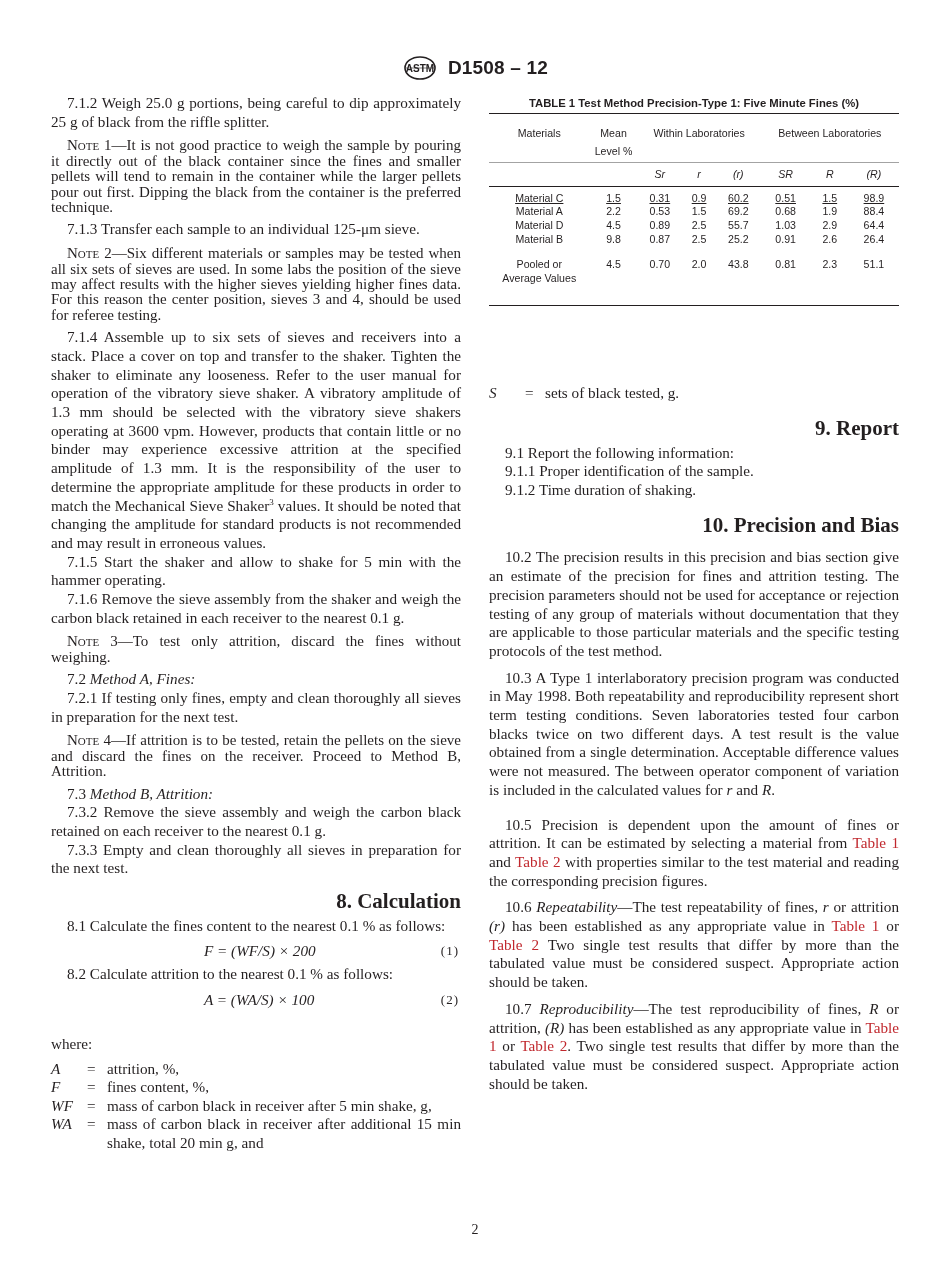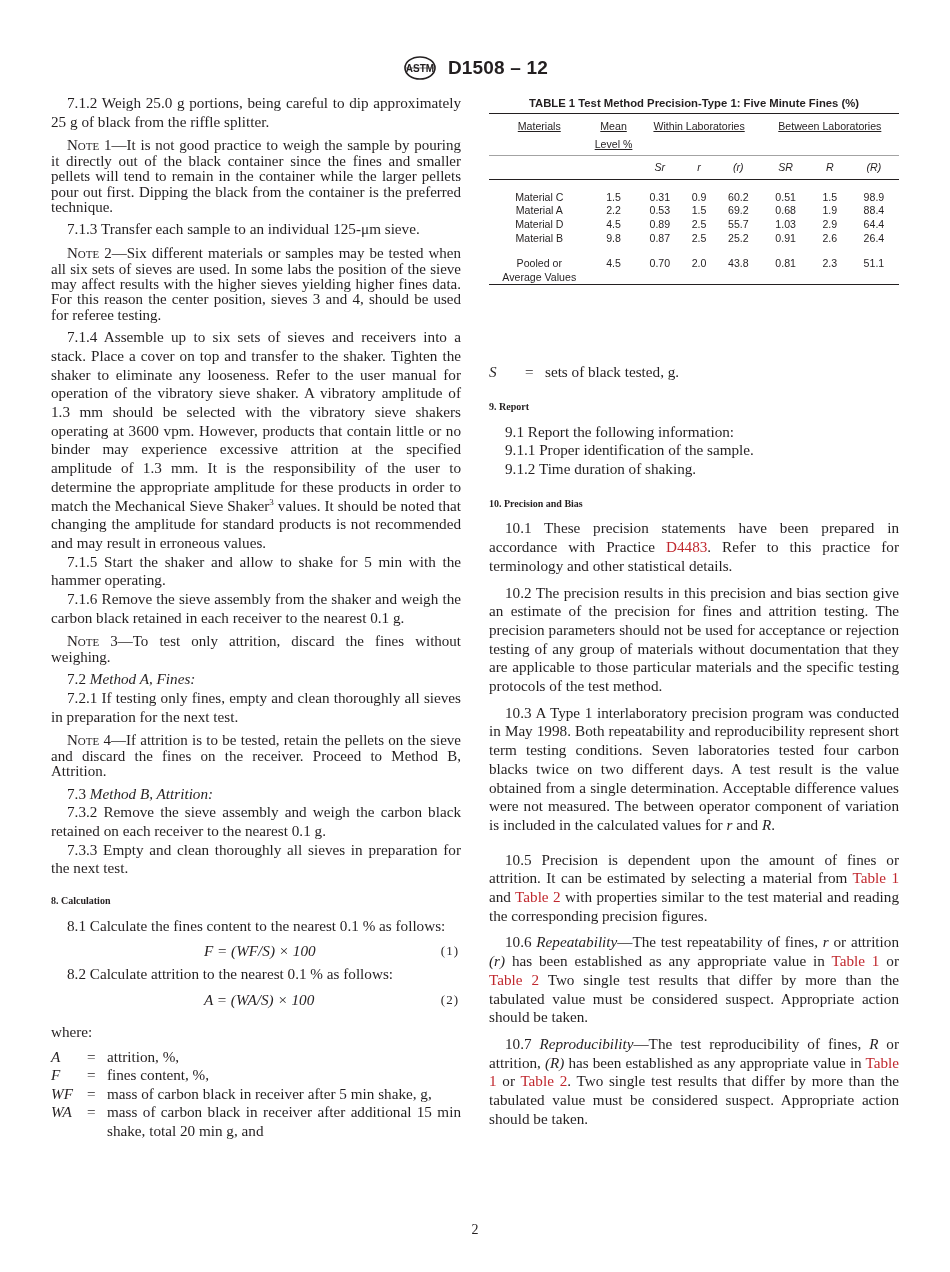--- a/index.html
+++ b/index.html
@@ -12,44 +12,44 @@
 
   .col { position: absolute; top: 94px; width: 410px; font-size: 15.2px; line-height: 18.7px; }
   .col.left { left: 51px; }
   .col.right { left: 489px; }
 
   p { margin: 0; text-align: justify; }
   .para { text-indent: 16px; }
   .note { font-size: 15px; line-height: 15.4px; text-indent: 16px; margin: 7px 0 5px 0; text-align: justify; }
   .note .sc { font-variant: small-caps; }
   .gap { height: 8px; }
-  h2.sec { font-size: 10px; font-weight: bold; margin: 14px 0 6px 0; }
+  h2.sec { font-size: 21px; font-weight: bold; margin: 14px 0 6px 0; text-align: right; }
   .eq { position: relative; height: 22px; margin: 5px 0 3px 0; }
   .eq .expr { position: absolute; left: 153px; top: 2px; font-style: italic; }
   .eq .num { position: absolute; right: 2px; top: 2px; font-size: 13px; letter-spacing: 1px; }
   .defs { margin-top: 6px; }
   .def { display: flex; line-height: 18.5px; }
   .def .sym { width: 36px; font-style: italic; }
   .def .eqs { width: 20px; }
   .def .txt { flex: 1; text-align: justify; }
   .link { color: #c0272d; }
   i { font-style: italic; }
   sup { font-size: 9px; vertical-align: super; line-height: 0; }
 
   .tbl-title { font-family: "Liberation Sans", "DejaVu Sans", sans-serif; font-weight: bold; font-size: 11.3px;
                text-align: center; width: 410px; }
   table.prec { border-collapse: collapse; width: 410px; font-family: "Liberation Sans", "DejaVu Sans", sans-serif;
                font-size: 10.6px; color: #231f20; }
   table.prec th { font-weight: normal; padding: 1px 2px; vertical-align: top; }
   table.prec td { text-align: center; padding: 0 2px; line-height: 13.6px; }
-  table.prec tr.top-rule th { border-top: 1.6px solid #231f20; padding-top: 3px; text-decoration: underline; }
+  table.prec tr.top-rule th { border-top: 1.6px solid #231f20; padding-top: 10px; }
   table.prec tr.sub th { border-top: 1px solid #a3a3a3; border-bottom: 1px solid #231f20; font-style: italic; padding: 2px 2px; }
-  table.prec tr.first td { padding-top: 11px; }
+  table.prec tr.first td { padding-top: 5px; text-decoration: underline; }
   table.prec tr.spacer td { height: 12px; }
-  table.prec tr.last td { border-bottom: 1.6px solid #231f20; padding-bottom: 0; vertical-align: top; }
+  table.prec tr.last td { border-bottom: 1.6px solid #231f20; padding-bottom: 20px; vertical-align: top; }
   .pagenum { position: absolute; top: 1222px; left: 0; width: 950px; text-align: center; font-size: 14px; }
 </style>
 </head>
 <body>
 
 <div class="header">
   <span class="logo">
     <svg width="36" height="26" viewBox="0 0 36 26">
       <ellipse cx="18" cy="13" rx="15" ry="11" fill="none" stroke="#231f20" stroke-width="1.6"></ellipse>
       <text x="18" y="17" text-anchor="middle" font-family="Liberation Sans, sans-serif" font-weight="bold" font-size="10" fill="#231f20">ASTM</text>
@@ -71,29 +71,29 @@
   <p class="para"><span>7.2 </span><i>Method A, Fines:</i></p>
   <p class="para">7.2.1 If testing only fines, empty and clean thoroughly all sieves in preparation for the next test.</p>
   <p class="note"><span class="sc">Note 4</span><span>—If attrition is to be tested, retain the pellets on the sieve and discard the fines on the receiver. Proceed to Method B, Attrition.</span></p>
   <p class="para"><span>7.3 </span><i>Method B, Attrition:</i></p>
   <p class="para">7.3.2 Remove the sieve assembly and weigh the carbon black retained on each receiver to the nearest 0.1 g.</p>
   <p class="para">7.3.3 Empty and clean thoroughly all sieves in preparation for the next test.</p>
 
   <h2 class="sec">8. Calculation</h2>
   <p class="para">8.1 Calculate the fines content to the nearest 0.1 % as follows:</p>
   <div class="eq">
-    <span class="expr">F = (WF/S) × 100</span>
+    <span class="expr">F = (WF/S) × 200</span>
     <span class="num">(1)</span>
   </div>
   <p class="para">8.2 Calculate attrition to the nearest 0.1 % as follows:</p>
   <div class="eq">
     <span class="expr">A = (WA/S) × 100</span>
     <span class="num">(2)</span>
   </div>
-  <p style="margin-top:12px;">where:</p>
+  <p style="margin-top:24px;">where:</p>
   <div class="defs">
     <div class="def">
         <span class="sym">A</span>
         <span class="eqs">=</span>
         <span class="txt">attrition, %,</span>
       </div>
     <div class="def">
         <span class="sym">F</span>
         <span class="eqs">=</span>
         <span class="txt">fines content, %,</span>
@@ -196,21 +196,20 @@
       <span class="eqs">=</span>
       <span class="txt">sets of black tested, g.</span>
     </div>
 
   <h2 class="sec" style="margin-top:16px;">9. Report</h2>
   <p class="para">9.1 Report the following information:</p>
   <p class="para">9.1.1 Proper identification of the sample.</p>
   <p class="para">9.1.2 Time duration of shaking.</p>
 
   <h2 class="sec" style="margin-top:16px;">10. Precision and Bias</h2>
-  <p class="para"><span>10.1 These precision statements have been prepared in accordance with Practice </span><span class="link">D4483</span><span>. Refer to this practice for terminology and other statistical details.</span></p>
   <div class="gap"></div>
   <p class="para">10.2 The precision results in this precision and bias section give an estimate of the precision for fines and attrition testing. The precision parameters should not be used for acceptance or rejection testing of any group of materials without documentation that they are applicable to those particular materials and the specific testing protocols of the test method.</p>
   <div class="gap"></div>
   <p class="para"><span>10.3 A Type 1 interlaboratory precision program was conducted in May 1998. Both repeatability and reproducibility represent short term testing conditions. Seven laboratories tested four carbon blacks twice on two different days. A test result is the value obtained from a single determination. Acceptable difference values were not measured. The between operator component of variation is included in the calculated values for </span><i>r</i><span> and </span><i>R</i><span>.</span></p>
   <div class="gap"></div>
   <div class="gap"></div>
   <p class="para"><span>10.5 Precision is dependent upon the amount of fines or attrition. It can be estimated by selecting a material from </span><span class="link">Table 1</span><span> and </span><span class="link">Table 2</span><span> with properties similar to the test material and reading the corresponding precision figures.</span></p>
   <div class="gap"></div>
   <p class="para"><span>10.6 </span><i>Repeatability</i><span>—The test repeatability of fines, </span><i>r</i><span> or attrition </span><i>(r)</i><span> has been established as any appropriate value in </span><span class="link">Table 1</span><span> or </span><span class="link">Table 2</span><span> Two single test results that differ by more than the tabulated value must be considered suspect. Appropriate action should be taken.</span></p>
   <div class="gap"></div>

